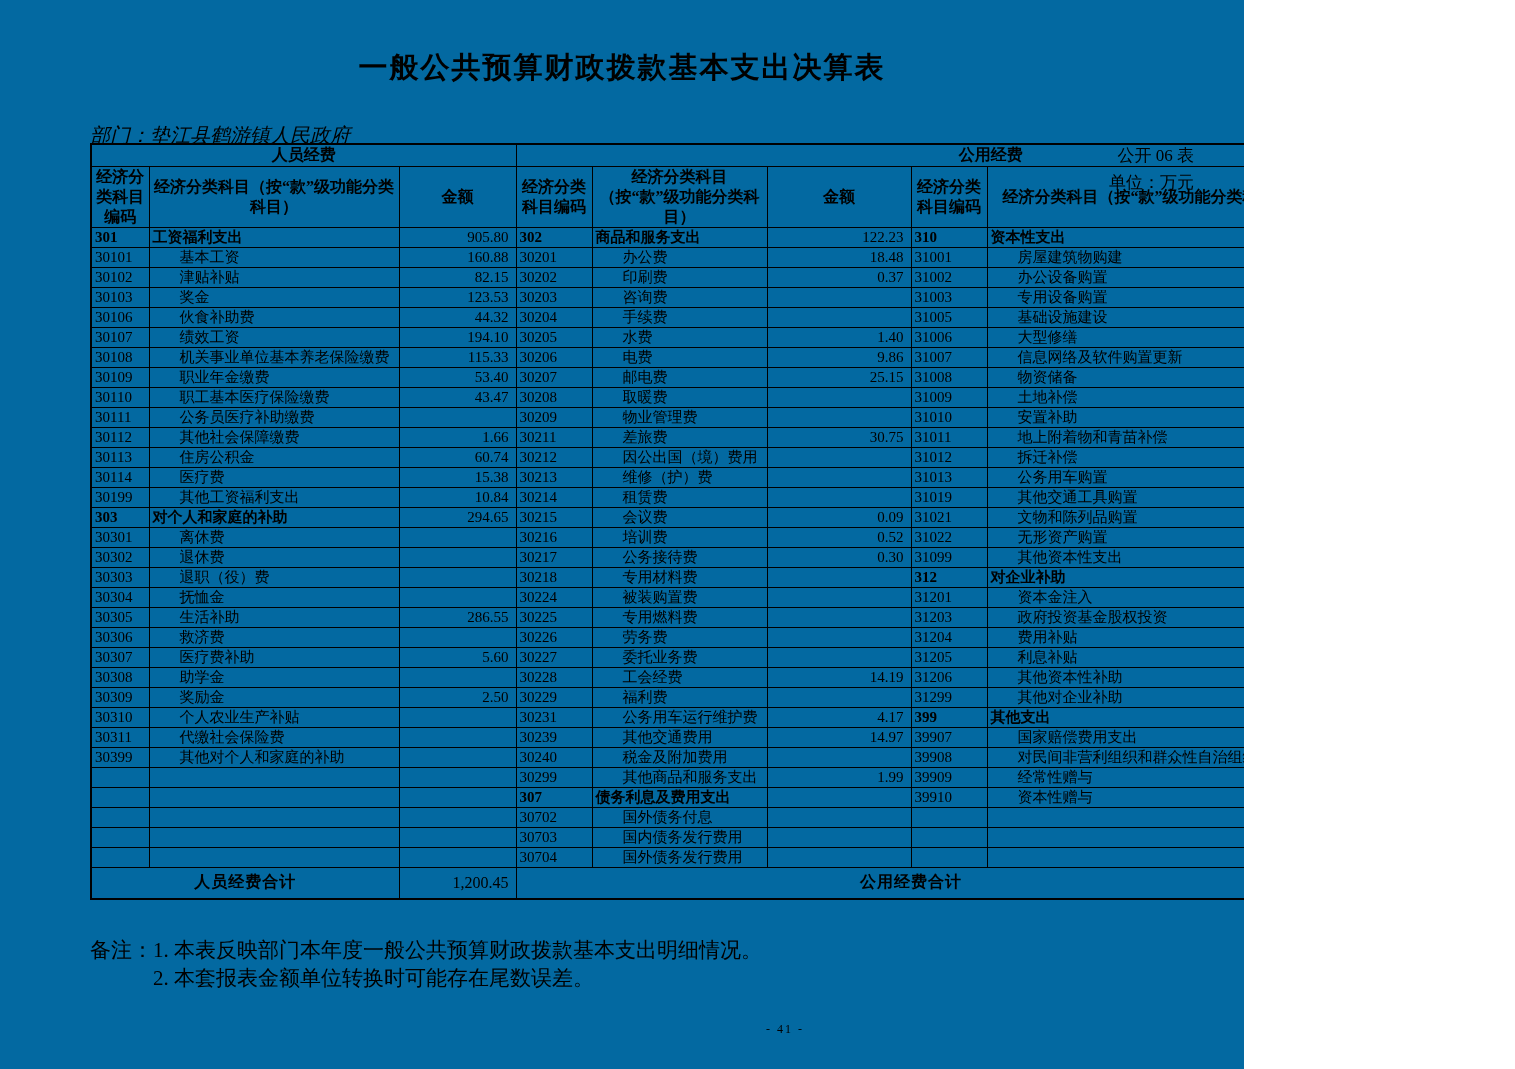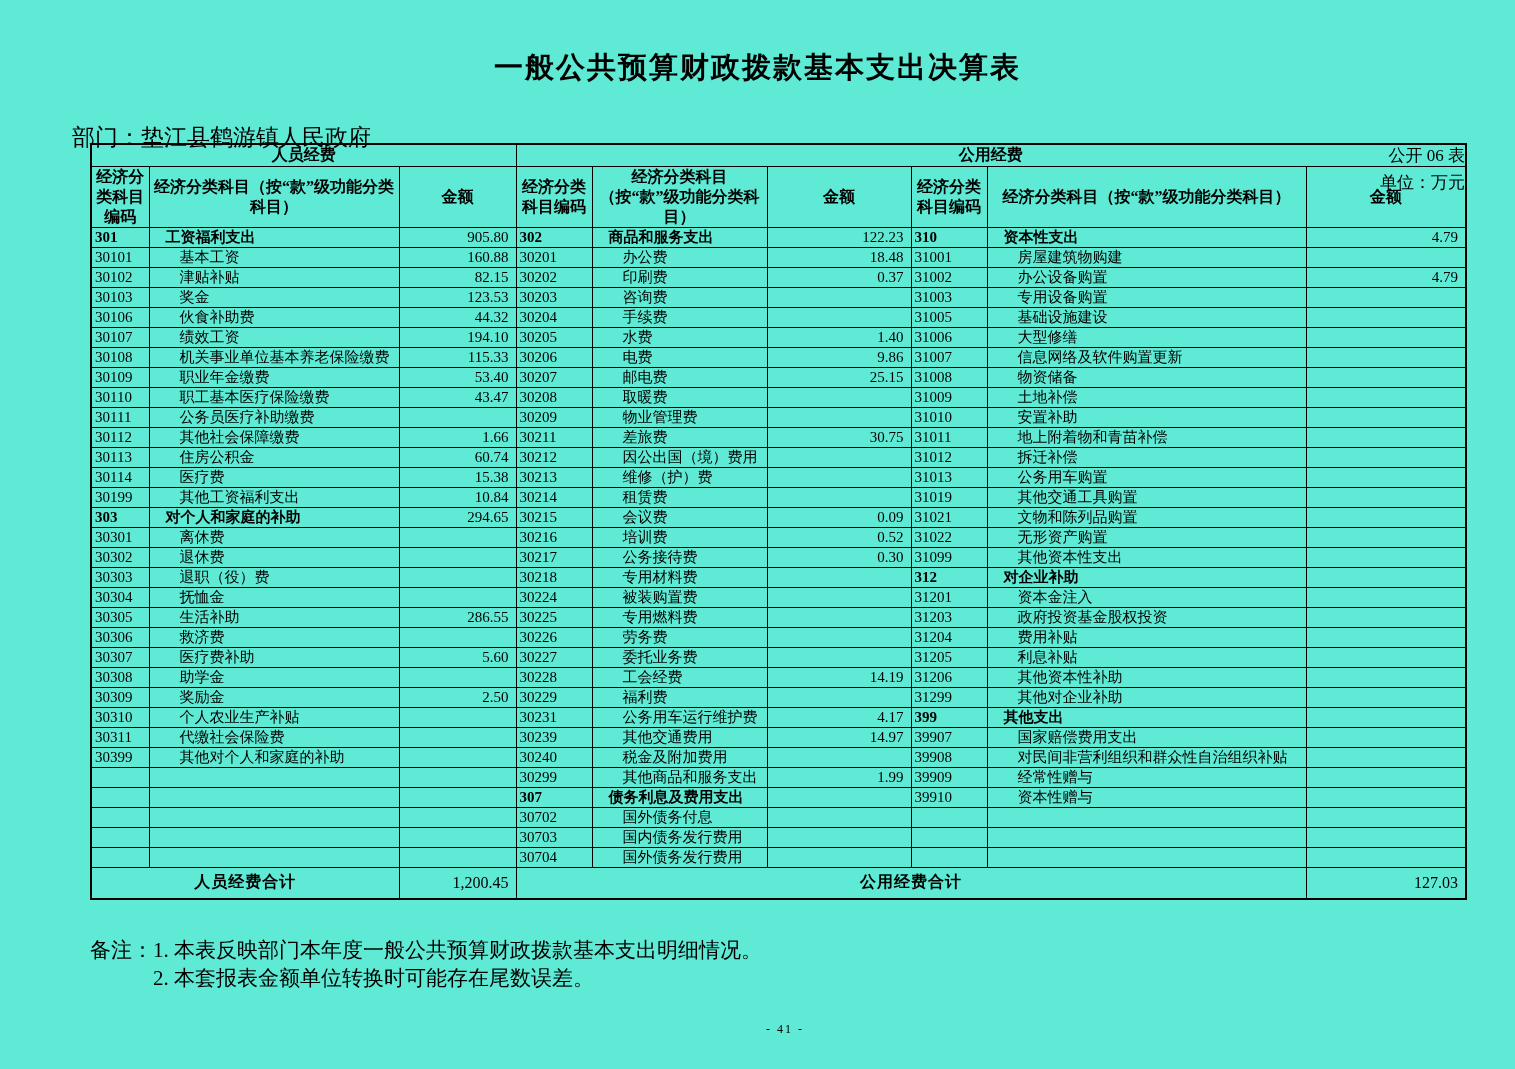--- a/index.html
+++ b/index.html
@@ -2,32 +2,32 @@
 <html><head>
 <meta charset="utf-8">
 <style>
   * { margin:0; padding:0; box-sizing:border-box; }
   html,body { background:#fff; }
   body {
     width:1515px; height:1069px;
     font-family:"Liberation Serif","DejaVu Serif",serif;
     color:#000;
   }
-  .sheet { position:relative; width:1515px; height:1069px; background:#5eead4; overflow:hidden; }
+  .sheet { position:relative; width:1244px; height:1069px; background:#0369a1; overflow:hidden; }
 
   .title {
     position:absolute; top:48px; left:0; width:100%;
     text-align:center; font-size:29px; font-weight:bold; letter-spacing:2px;
   }
   .meta-right {
     position:absolute; top:94px; right:50px;
     text-align:right; font-size:17px; line-height:27px;margin-top:48px;
   }
   .dept {
-    position:absolute; top:122px; left:72px; font-size:23px;
+    position:absolute; top:122px; left:90px; font-size:20px;font-style:italic;
   }
 
   table.budget {
     position:absolute; top:143px; left:90px; width:1375px;
     border-collapse:collapse; table-layout:fixed;
     border:2px solid #000;
   }
   .budget th, .budget td {
     border:1px solid #000; overflow:hidden; white-space:nowrap;
     font-size:15px;
@@ -35,21 +35,21 @@
   .budget thead th { text-align:center; font-weight:bold; }
   tr.group-row th { height:20px; font-size:16px; }
   tr.colhead-row th {
     height:60px; font-size:16px; line-height:20px;
     white-space:normal; padding:0 2px; vertical-align:middle;
   }
   .budget tbody td { height:19px; line-height:19px; }
   td.code { padding-left:3px; text-align:left; }
   td.name { text-align:left; }
   td.name.sub { padding-left:30px; }
-  td.name.cat { padding-left:16px; }
+  td.name.cat { padding-left:3px; }
   td.amt { text-align:right; padding-right:7px; }
   .bold { font-weight:bold; }
 
   .budget tfoot td { height:31px; font-size:16px; }
   .tot-label { text-align:center; font-weight:bold; letter-spacing:1px; }
 
   .notes {
     position:absolute; top:936px; left:90px;
     font-size:21px; line-height:28px; display:flex;
   }

